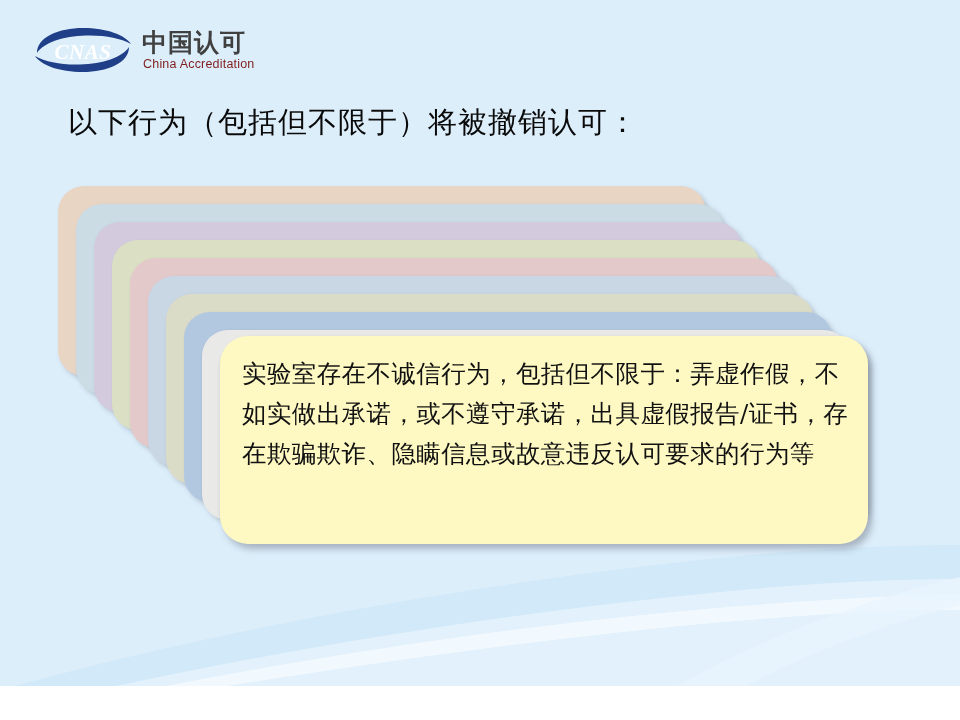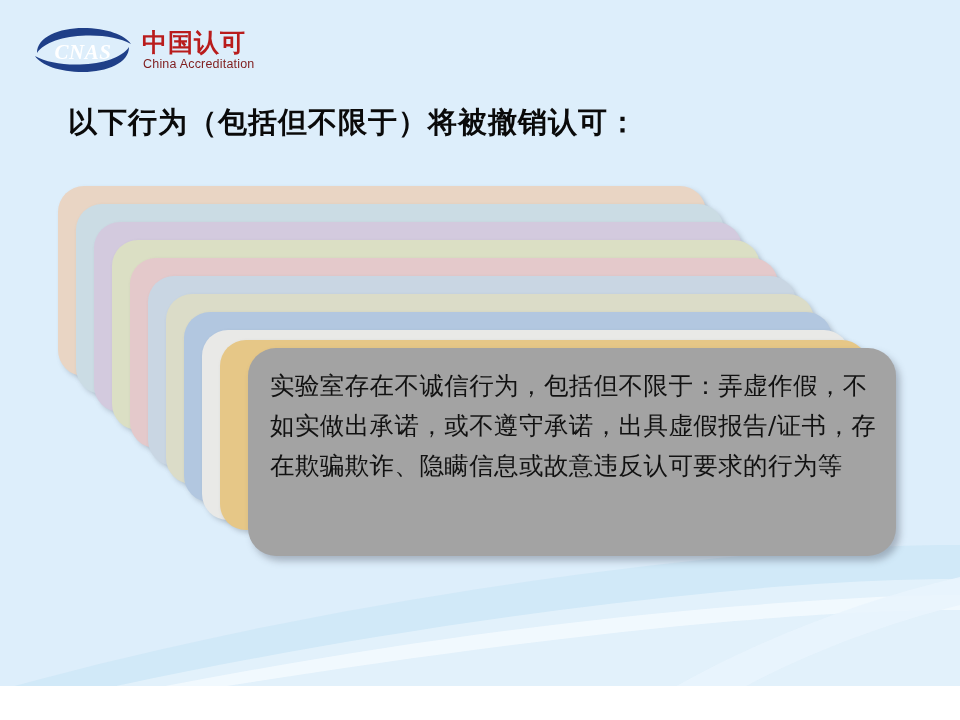--- a/index.html
+++ b/index.html
@@ -46,21 +46,21 @@
     height: 46px;
   }
   #logo .logo-cn {
     position: absolute;
     left: 110px;
     top: 2px;
     font-family: "DejaVu Sans", sans-serif;
     font-weight: bold;
     font-size: 25px;
     letter-spacing: 1px;
-    color: #b91c1c;
+    color: #404040;
     line-height: 28px;
     white-space: nowrap;
   }
   #logo .logo-en {
     position: absolute;
     left: 111px;
     top: 30px;
     font-family: "Liberation Sans", sans-serif;
     font-size: 12.5px;
     color: #7f1d1d;
@@ -68,21 +68,21 @@
     line-height: 14px;
     white-space: nowrap;
   }
 
   
   #title {
     position: absolute;
     left: 68px;
     top: 103px;
     font-size: 29px;
-    font-weight: bold;
+    font-weight: normal;
     color: #0a0a0a;
     letter-spacing: 1px;
     white-space: nowrap;
     font-family: "DejaVu Serif", "Liberation Serif", serif;
   }
 
   
   #stack {
     position: absolute;
     left: 0;
@@ -142,18 +142,18 @@
       <div class="card" style="left: 58px; top: 186px; background: rgb(233, 213, 196); z-index: 1;"></div>
       <div class="card" style="left: 76px; top: 204px; background: rgb(203, 220, 228); z-index: 2;"></div>
       <div class="card" style="left: 94px; top: 222px; background: rgb(211, 202, 222); z-index: 3;"></div>
       <div class="card" style="left: 112px; top: 240px; background: rgb(219, 223, 196); z-index: 4;"></div>
       <div class="card" style="left: 130px; top: 258px; background: rgb(228, 201, 203); z-index: 5;"></div>
       <div class="card" style="left: 148px; top: 276px; background: rgb(201, 214, 227); z-index: 6;"></div>
       <div class="card" style="left: 166px; top: 294px; background: rgb(219, 220, 200); z-index: 7;"></div>
       <div class="card" style="left: 184px; top: 312px; background: rgb(178, 199, 224); z-index: 8;"></div>
       <div class="card" style="left: 202px; top: 330px; background: rgb(233, 233, 231); z-index: 9;"></div>
       <div class="card" style="left: 220px; top: 340px; background: rgb(230, 199, 135); z-index: 10;"></div>
-      <div class="card front" style="left: 220px; top: 348px; background: #a3a3a3; z-index: 50; margin-left: 28px;">
+      <div class="card front" style="left: 220px; top: 336px; background: #fef9c3; z-index: 50;">
         <div class="card-text">实验室存在不诚信行为，包括但不限于：弄虚作假，不如实做出承诺，或不遵守承诺，出具虚假报告/证书，存在欺骗欺诈、隐瞒信息或故意违反认可要求的行为等</div>
       </div>
     </div>
 
 </div>
 
 </body></html>

